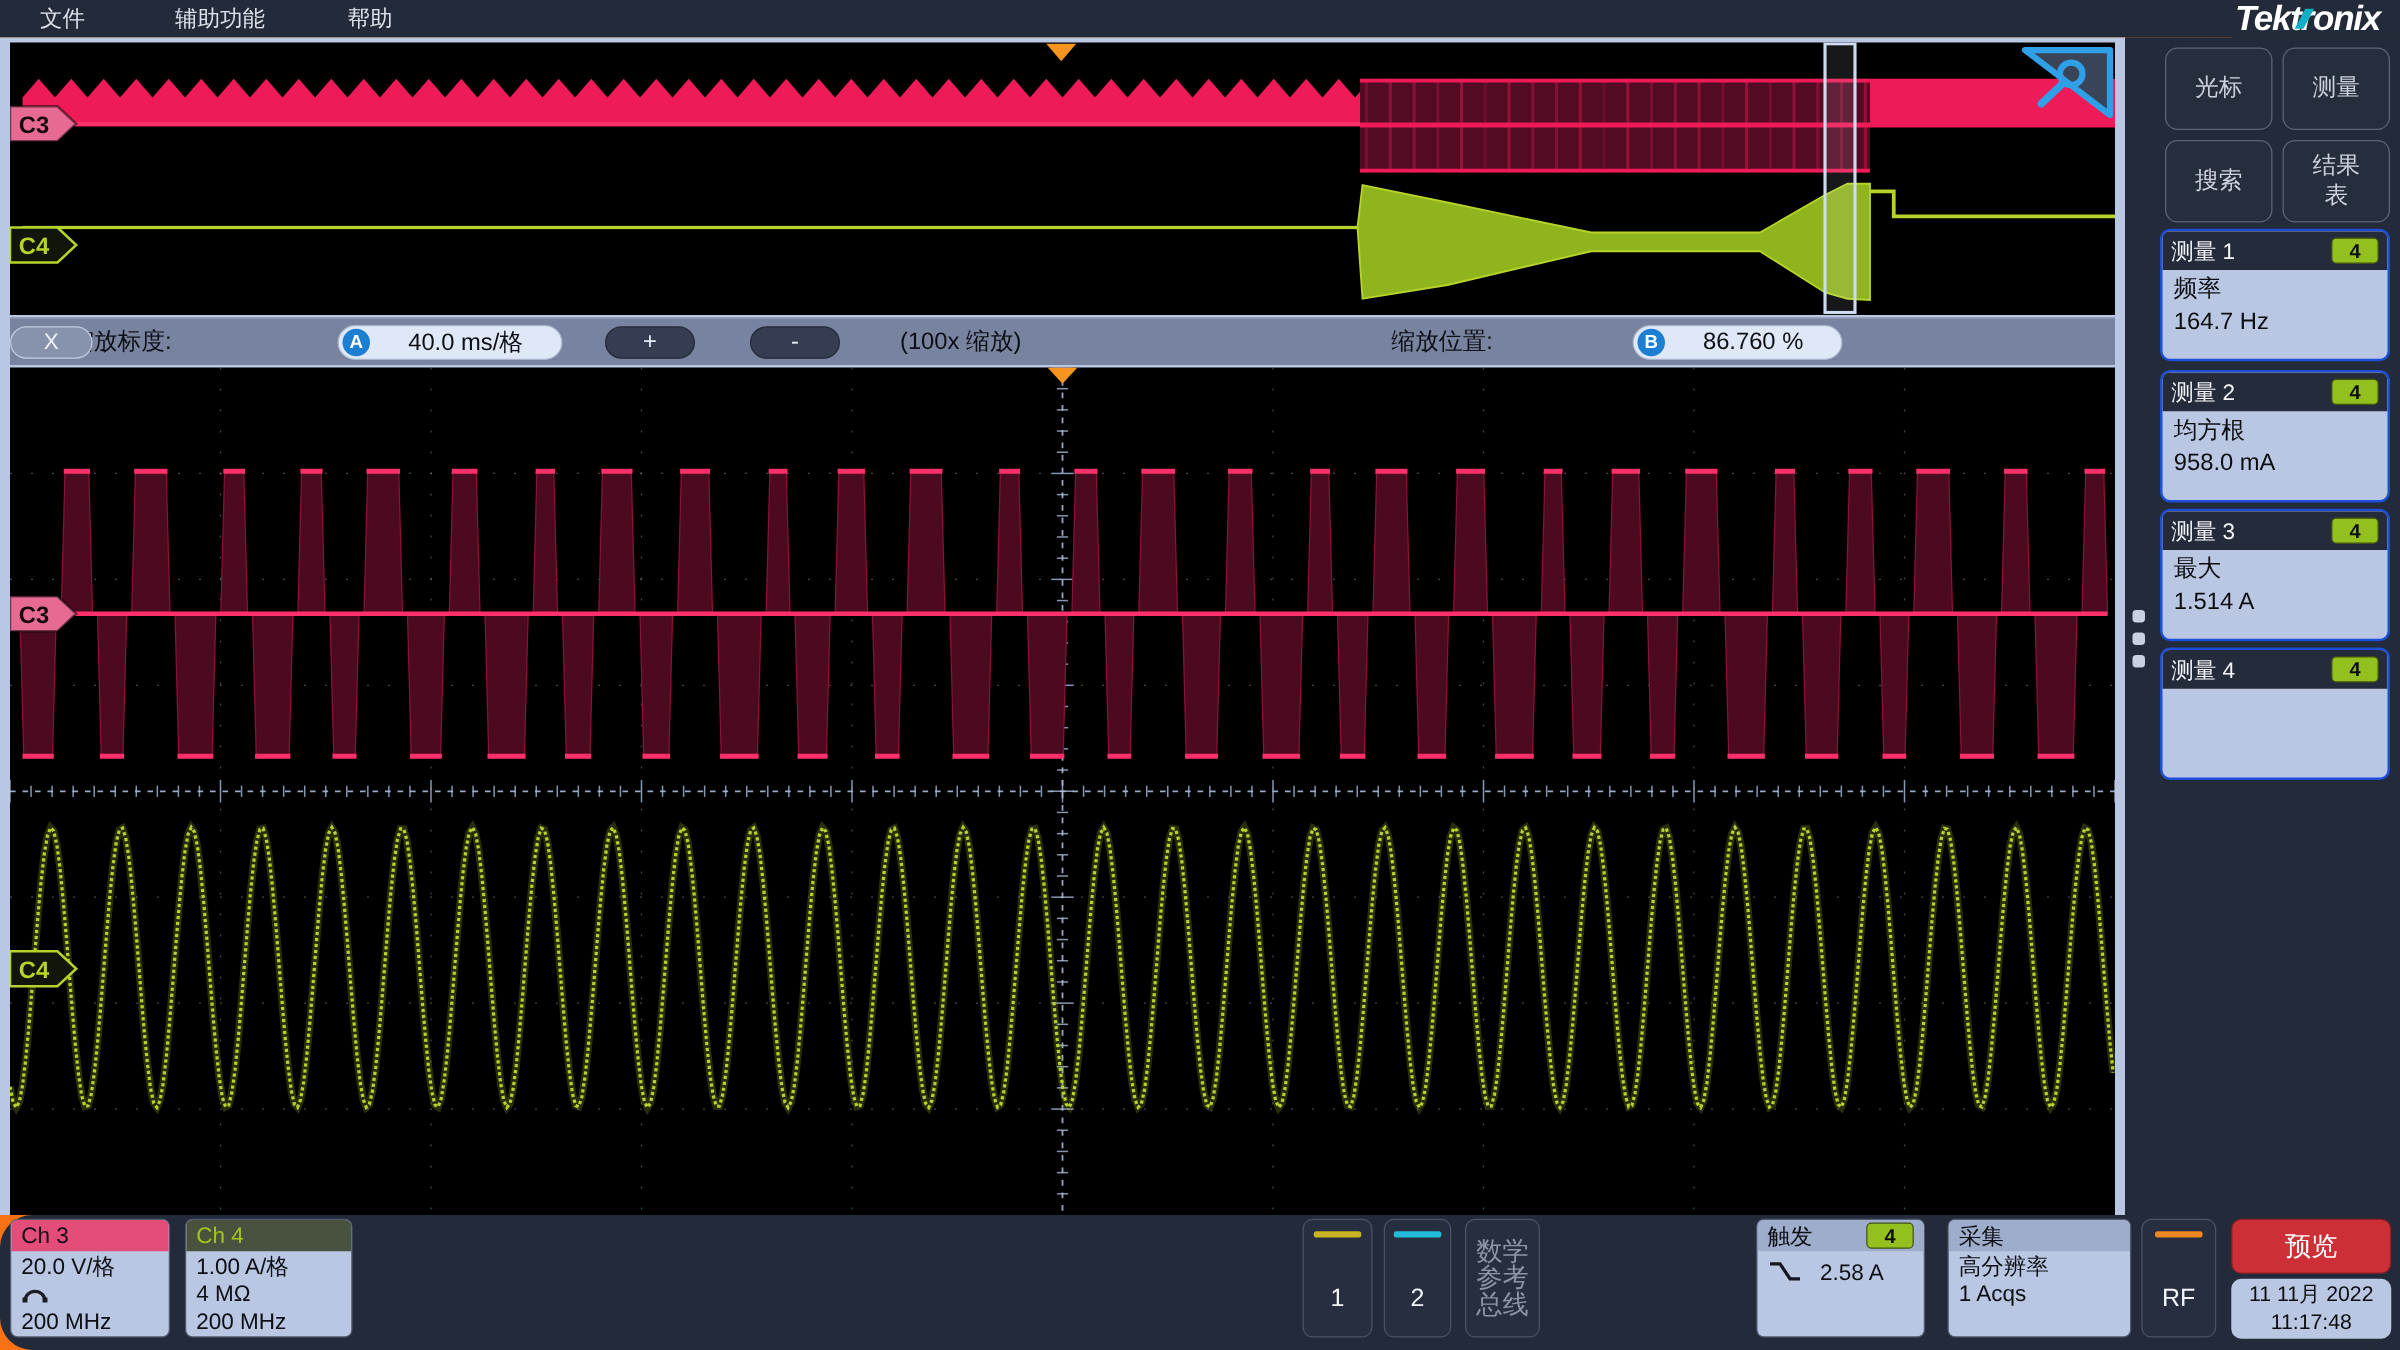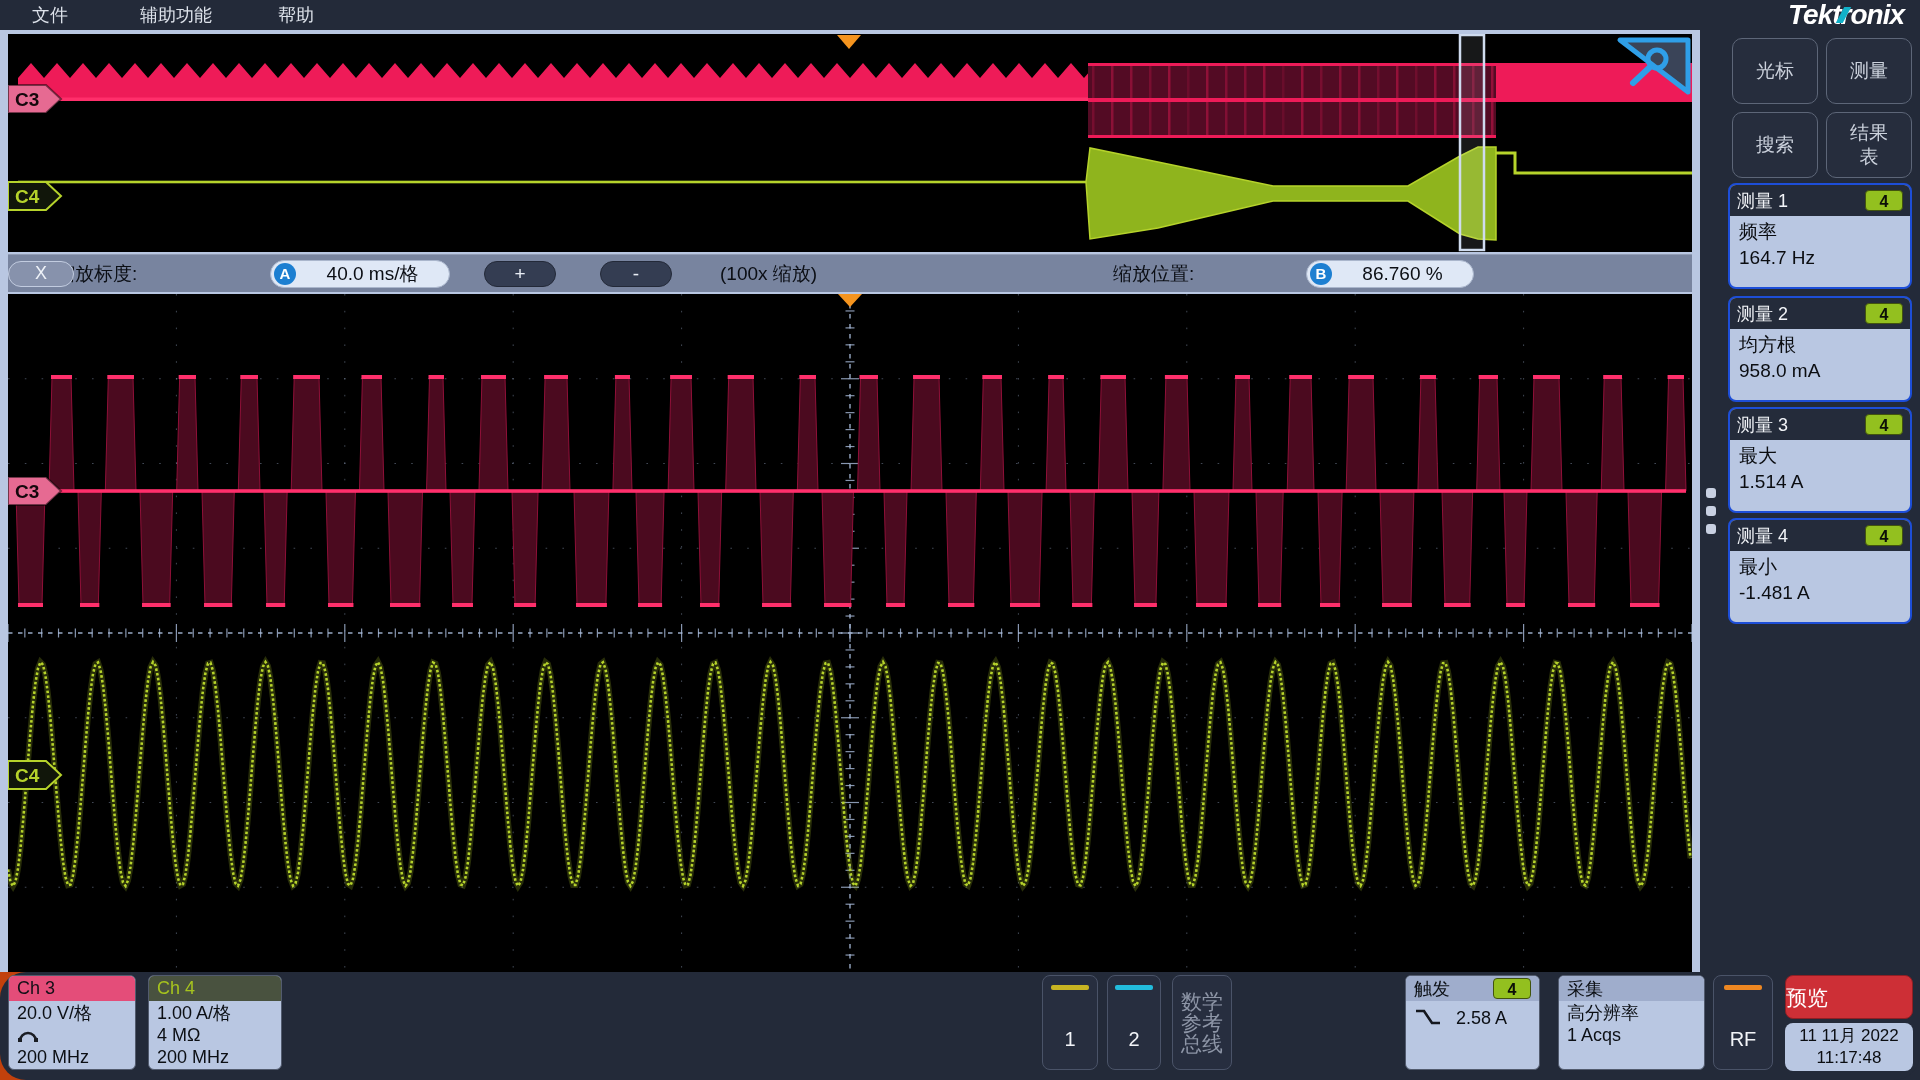--- a/index.html
+++ b/index.html
@@ -1,18 +1,18 @@
 <!DOCTYPE html>
 <html><head>
 <meta charset="utf-8">
 <style>
   * { margin:0; padding:0; box-sizing:border-box; }
   html,body { width:1920px; height:1080px; background:#232a39; overflow:hidden;
     font-family:"Liberation Sans","DejaVu Sans",sans-serif; }
-  #screen { position:relative; width:1786px; height:1080px; background:#c2410c; }
+  #screen { position:relative; width:1786px; height:1080px; background:#f97316; }
 
   
   #topbar { position:absolute; left:0; top:0; width:1920px; height:30px; background:#232a39; }
   .menu-item { position:absolute; top:0; height:30px; line-height:30px; color:#dde2ea;
     font-size:18px; cursor:default; }
   #logo { position:absolute; right:16px; top:0px; height:30px; line-height:30px;
     color:#ffffff; font-size:28px; font-weight:bold; font-style:italic; letter-spacing:-1px; }
   #logo .k-slash { position:absolute; left:52px; top:7px; width:7px; height:16px;
     background:#11b0c8; transform:skewX(-28deg); }
 
@@ -66,21 +66,21 @@
   .hd-ch3 { background:#e44d79 !important; color:#141018 !important; }
   .hd-ch4 { background:#49523f !important; color:#a6c31e !important; }
   .tallbtn { position:absolute; top:3px; height:95px; background:#272e3f;
     border:1.5px solid #4a5368; border-radius:8px; color:#f2f4f8; }
   .tallbtn .cbar { position:absolute; top:9px; left:50%; transform:translateX(-50%);
     width:38px; height:5px; border-radius:2px; }
   .tallbtn .blabel { position:absolute; top:52px; width:100%; text-align:center; font-size:20px; }
   #math-btn { color:#8d95a6; font-size:21px; line-height:21px; display:flex; align-items:center;
     justify-content:center; text-align:center; white-space:pre-line; }
   #preview-btn { position:absolute; left:1785px; top:3px; width:128px; height:44px;
-    background:#cd2f36; border-radius:8px; color:#fff; font-size:21px; 
+    background:#cd2f36; border-radius:8px; color:#fff; font-size:21px; text-align:center;
     line-height:44px; border:1px solid #8e1f24; }
   #datetime { position:absolute; left:1785px; top:51px; width:128px; height:48px;
     background:#b9c7e2; border-radius:8px; color:#0b0d11; font-size:17px; line-height:22px;
     text-align:center; padding-top:2px; }
   .edge-icon { display:inline-block; vertical-align:-2px; margin-right:14px; }
 </style>
 </head>
 <body>
 
 <div id="screen">
@@ -480,24 +480,20 @@
       <div class="mbd">
           <div>最大</div>
         <div>1.514 A</div>
         </div>
     </div>
     <div class="mcard" style="top:488px">
       <div class="mhd">
           <span class="mtitle">测量 4</span>
         <span class="badge4">4</span>
         </div>
-      <div class="mbd">
-          <div>最小</div>
-        <div>-1.481 A</div>
-        </div>
     </div>
   </div>
 
   <div id="bottombar">
 
     <div class="panel" style="left:8px; width:128px">
       <div class="hd hd-ch3">Ch 3</div>
       <div class="bd">
         <div>20.0 V/格</div>
         <div>

